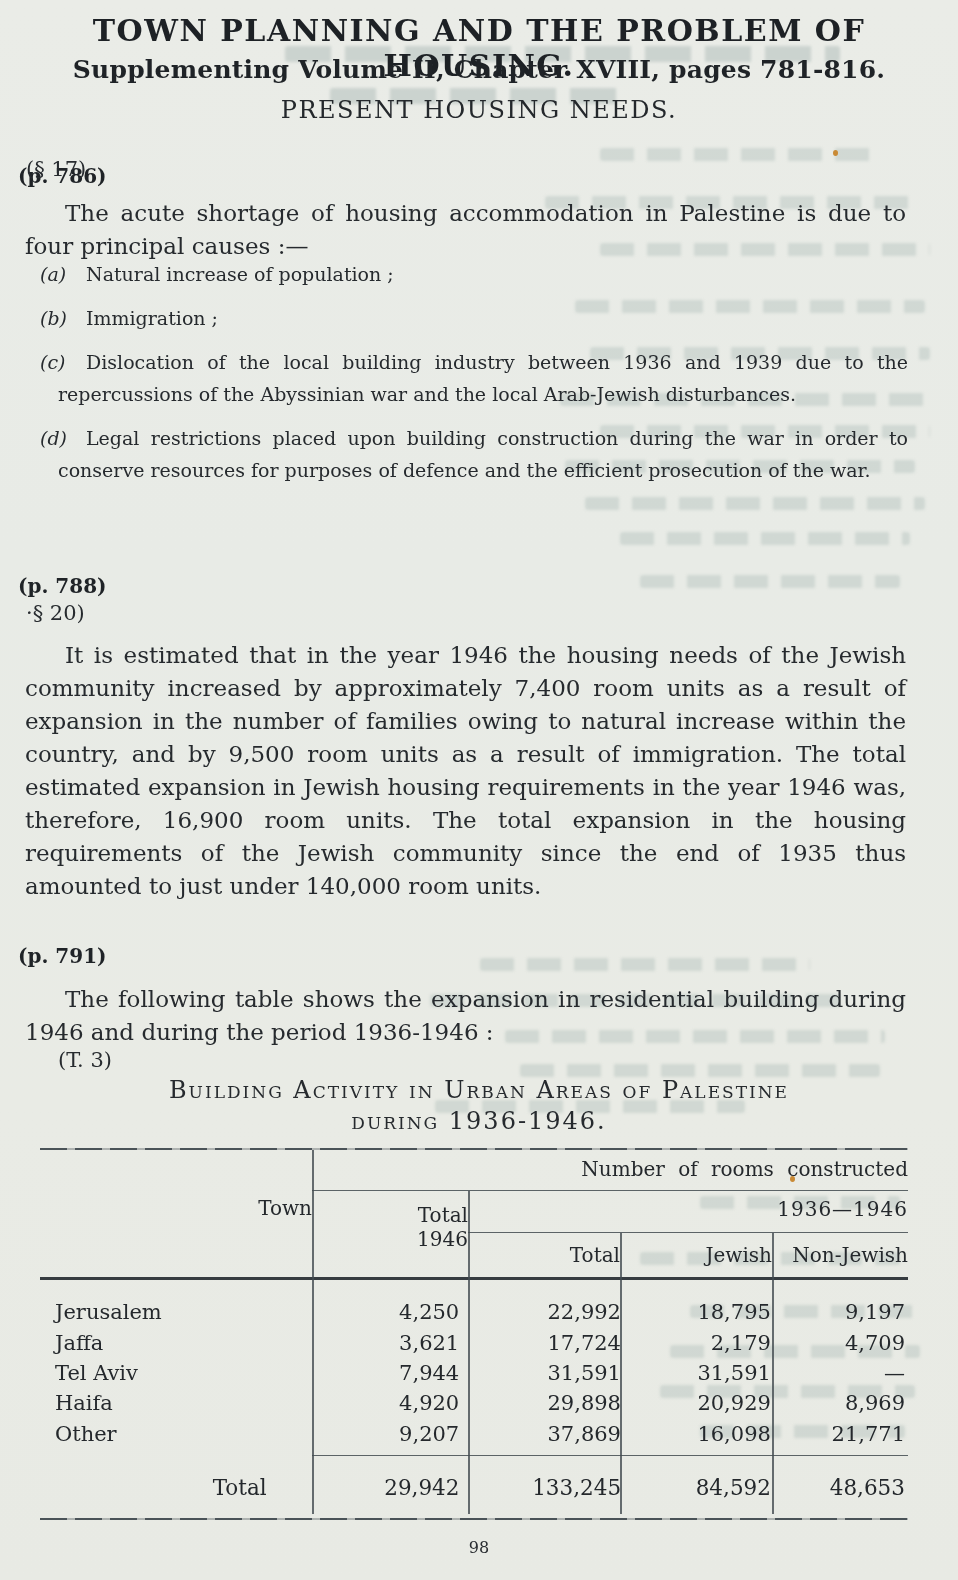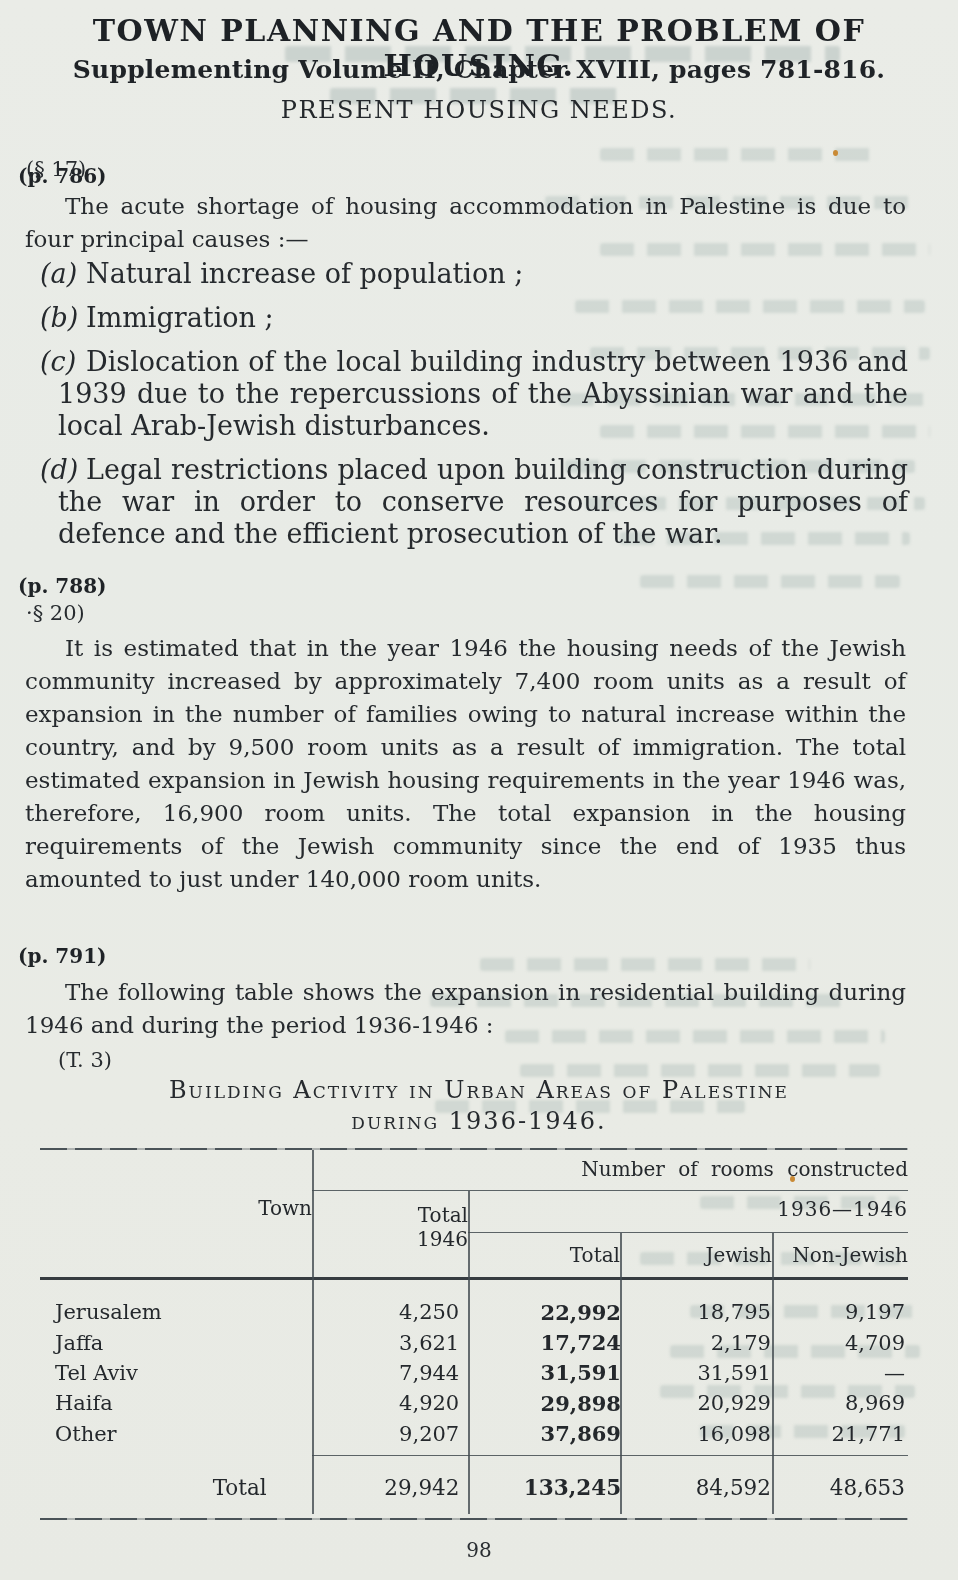--- a/index.html
+++ b/index.html
@@ -32,48 +32,48 @@
   .heading{
     left:0; right:0; top:96px; text-align:center;
     font-size:24px; letter-spacing:1.5px; color:#24282c;
   }
   .refbold{font-size:20px; font-weight:bold; color:#1f2327;}
   .refreg{font-size:21px; color:#272b2f;}
   .para{
     width:881px; left:25px; text-align:justify;
     font-size:23px; line-height:33px; color:#262a2e;
   }
-  .indent{text-indent:40px;}
+  .indent{text-indent:40px;margin-top:7px;}
   .causes{left:40px; width:868px;}
   .cause{
     padding-left:18px; text-indent:-18px; text-align:justify;
-    font-size:27px; line-height:32px; margin-bottom:12px; color:#262a2e;
+    font-size:19px; line-height:32px; margin-bottom:12px; color:#262a2e;
   }
   .cause .lbl{display:inline-block; width:46px; text-indent:0; font-style:italic;}
   .tbl-title1{left:0; right:0; top:1076px; text-align:center;
     font-variant:small-caps; font-size:24px; letter-spacing:2px; color:#262a2e;}
   .tbl-title2{left:0; right:0; top:1107px; text-align:center;
     font-variant:small-caps; font-size:24px; letter-spacing:2px; color:#262a2e;}
-  .pageno{left:0; right:0; top:1538px; text-align:center; font-size:20px; color:#2a2e32;}
+  .pageno{left:0; right:0; top:1538px; text-align:center; font-size:16px; color:#2a2e32;}
   
   .tbl{left:40px; top:1148px; width:868px; height:382px; z-index:2;}
   .rule-worn{
     position:absolute; height:2.4px;
     background:repeating-linear-gradient(90deg, rgba(66,75,80,.95) 0 27px, rgba(66,75,80,.35) 27px 35px);
   }
   .rule-thin{position:absolute; height:1.4px; background:rgba(66,75,80,.85);}
   .rule-heavy{position:absolute; height:2.8px; background:rgba(44,51,55,.95);}
   .vline{position:absolute; width:1.5px; background:rgba(66,75,80,.8);}
   .hcell{position:absolute; text-align:right; font-size:20px; color:#24282c;}
   .trow{display:flex; height:30.4px; align-items:center; font-size:21px; color:#24282c;}
   .trow-wrap{position:absolute; left:0; top:149px; width:868px;}
   .cell{box-sizing:border-box;}
   .c1{width:272px; padding-left:15px; text-align:left;}
   .c2{width:156px;}
-  .c3{width:164px;font-weight:bold;}
+  .c3{width:164px;}
   .c4{width:152px;}
   .c5{width:136px;}
   .num{text-align:right; padding-right:3px;}
   .total-row{position:absolute; left:0; top:323px; width:868px; display:flex;
     height:32px; align-items:center; font-size:21.5px;}
   .total-lbl{width:272px; box-sizing:border-box; padding-right:42px; text-align:right;}
 </style>
 </head>
 <body>
 

